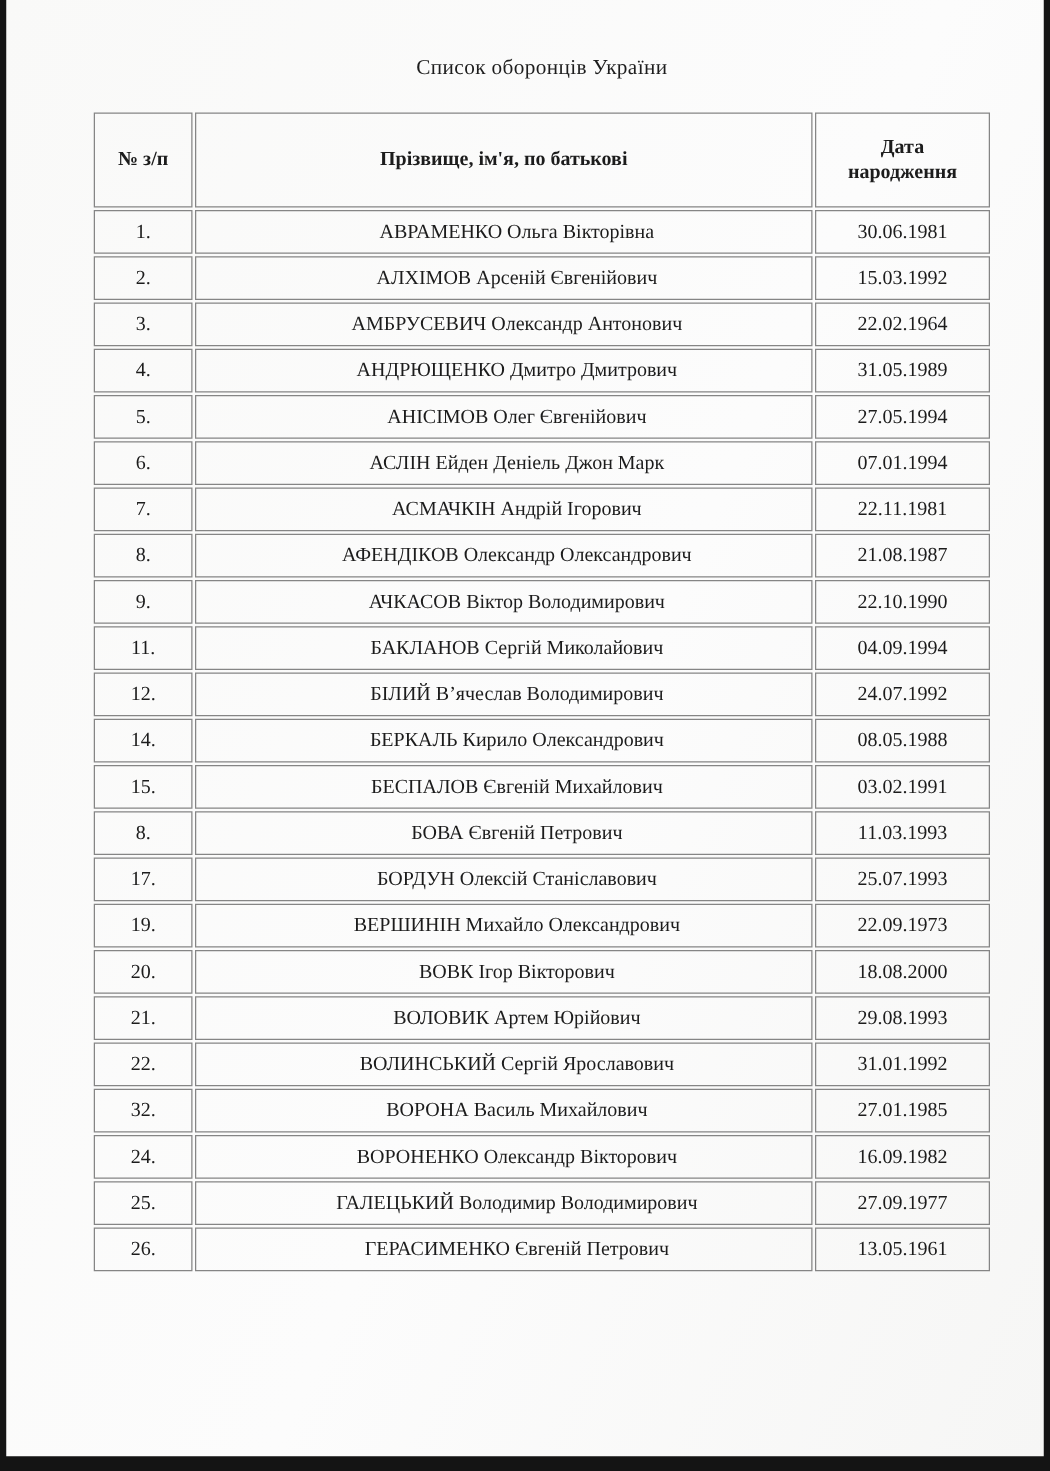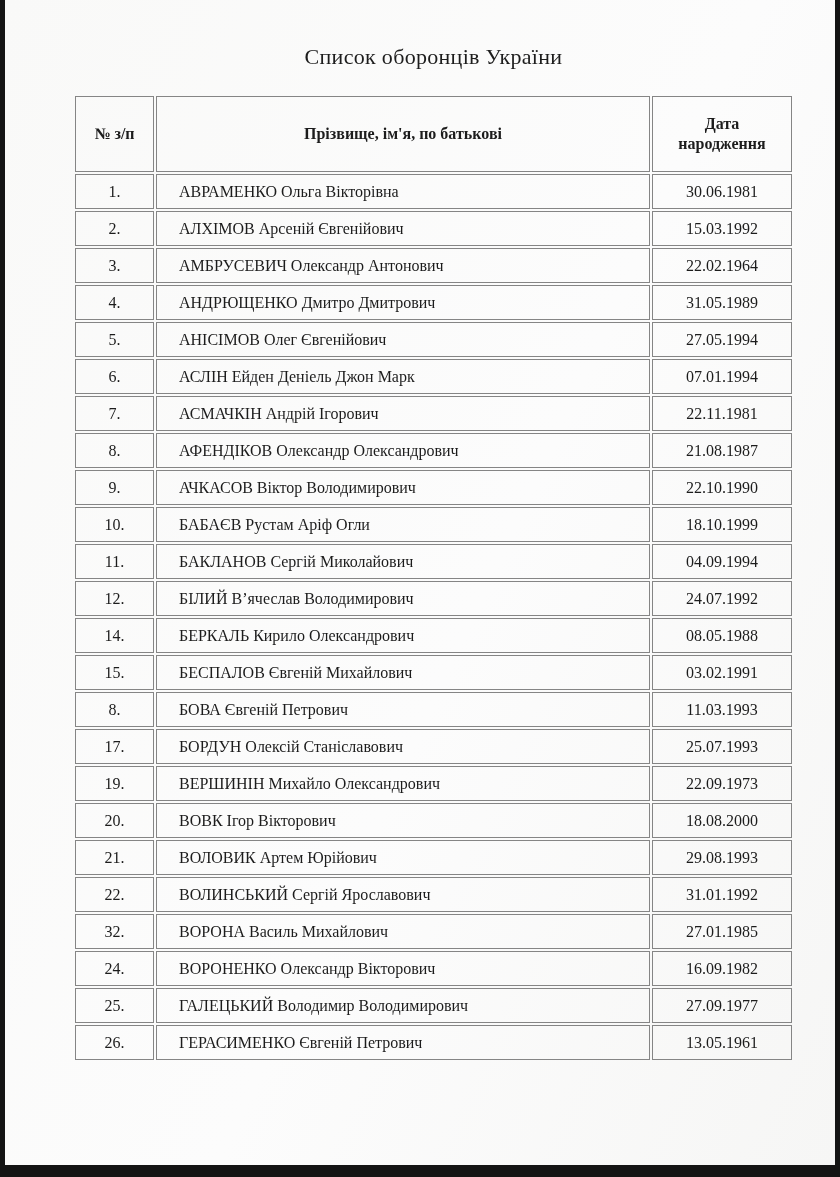--- a/index.html
+++ b/index.html
@@ -23,21 +23,21 @@
     background: linear-gradient(115deg, #f9f9f8 0%, #fcfcfc 55%, #f6f6f5 100%);
   }
   .content {
     width: 721px;
     margin-left: 68px;
   }
   .title {
     margin: 0;
     padding-top: 44px;
     text-align: center;
-    font-size: 22px;
+    font-size: 17px;
     font-weight: normal;
     color: #1d1d1d;
     letter-spacing: 0.3px;
   }
   table.roster {
     margin-top: 24px;
     width: 721px;
     table-layout: fixed;
     border-collapse: separate;
     border-spacing: 2px;
@@ -57,21 +57,21 @@
     line-height: 1.25;
     white-space: normal;
   }
   td {
     font-size: 16px;
     height: 31px;
     vertical-align: middle;
   }
   th.h-dob { padding: 16px 14px; }
   td.col-num, td.col-dob { text-align: center; }
-  td.col-name { text-align: left; padding-left: 22px; margin-left: 20px; }
+  td.col-name { text-align: center; padding-left: 22px; margin-left: 20px; }
 </style>
 </head>
 <body>
 
 <div class="page">
   <div class="content">
     <h1 class="title">Список оборонців України</h1>
 
     <table class="roster">
       <colgroup>
@@ -134,25 +134,20 @@
     <td class="col-name">АФЕНДІКОВ Олександр Олександрович</td>
     <td class="col-dob">21.08.1987</td>
   </tr>
 
   <tr>
     <td class="col-num">9.</td>
     <td class="col-name">АЧКАСОВ Віктор Володимирович</td>
     <td class="col-dob">22.10.1990</td>
   </tr>
 
-  <tr>
-    <td class="col-num">10.</td>
-    <td class="col-name">БАБАЄВ Рустам Аріф Огли</td>
-    <td class="col-dob">18.10.1999</td>
-  </tr>
 
   <tr>
     <td class="col-num">11.</td>
     <td class="col-name">БАКЛАНОВ Сергій Миколайович</td>
     <td class="col-dob">04.09.1994</td>
   </tr>
 
   <tr>
     <td class="col-num">12.</td>
     <td class="col-name">БІЛИЙ В’ячеслав Володимирович</td>

